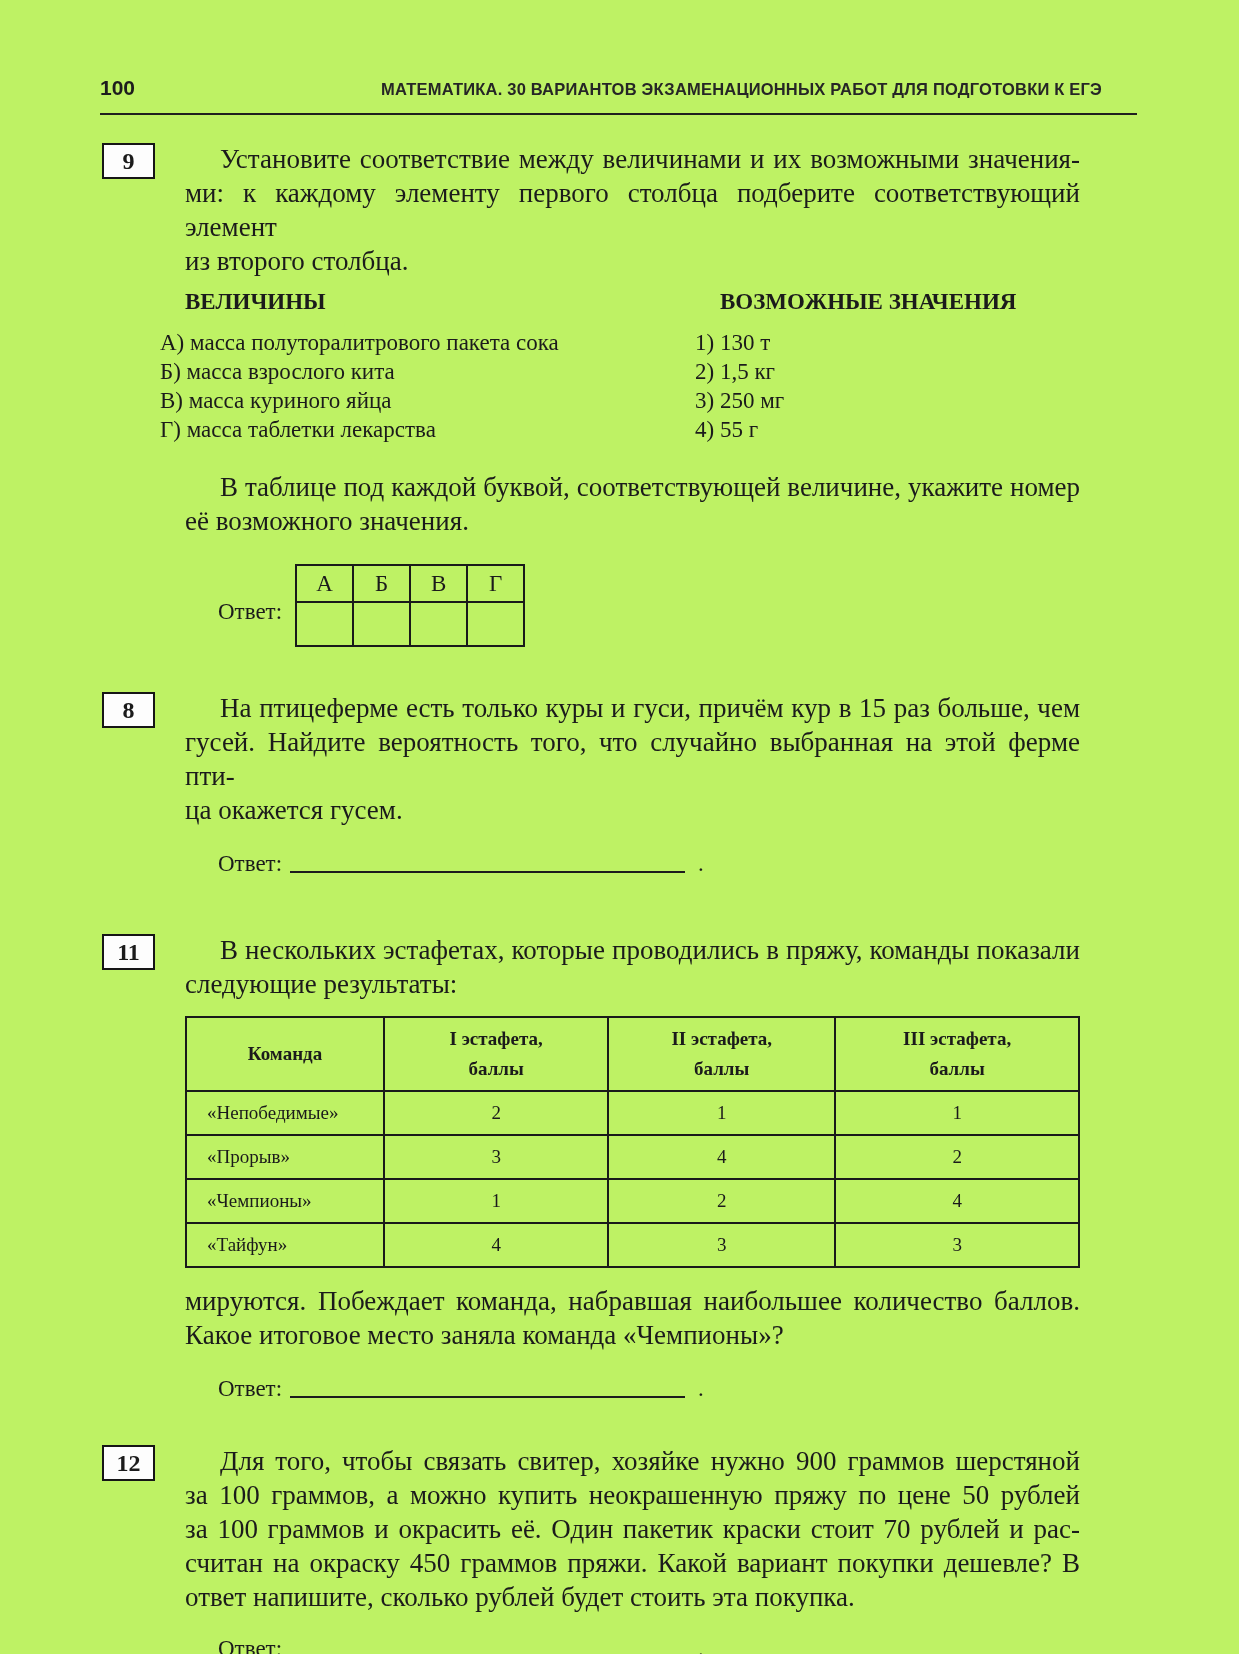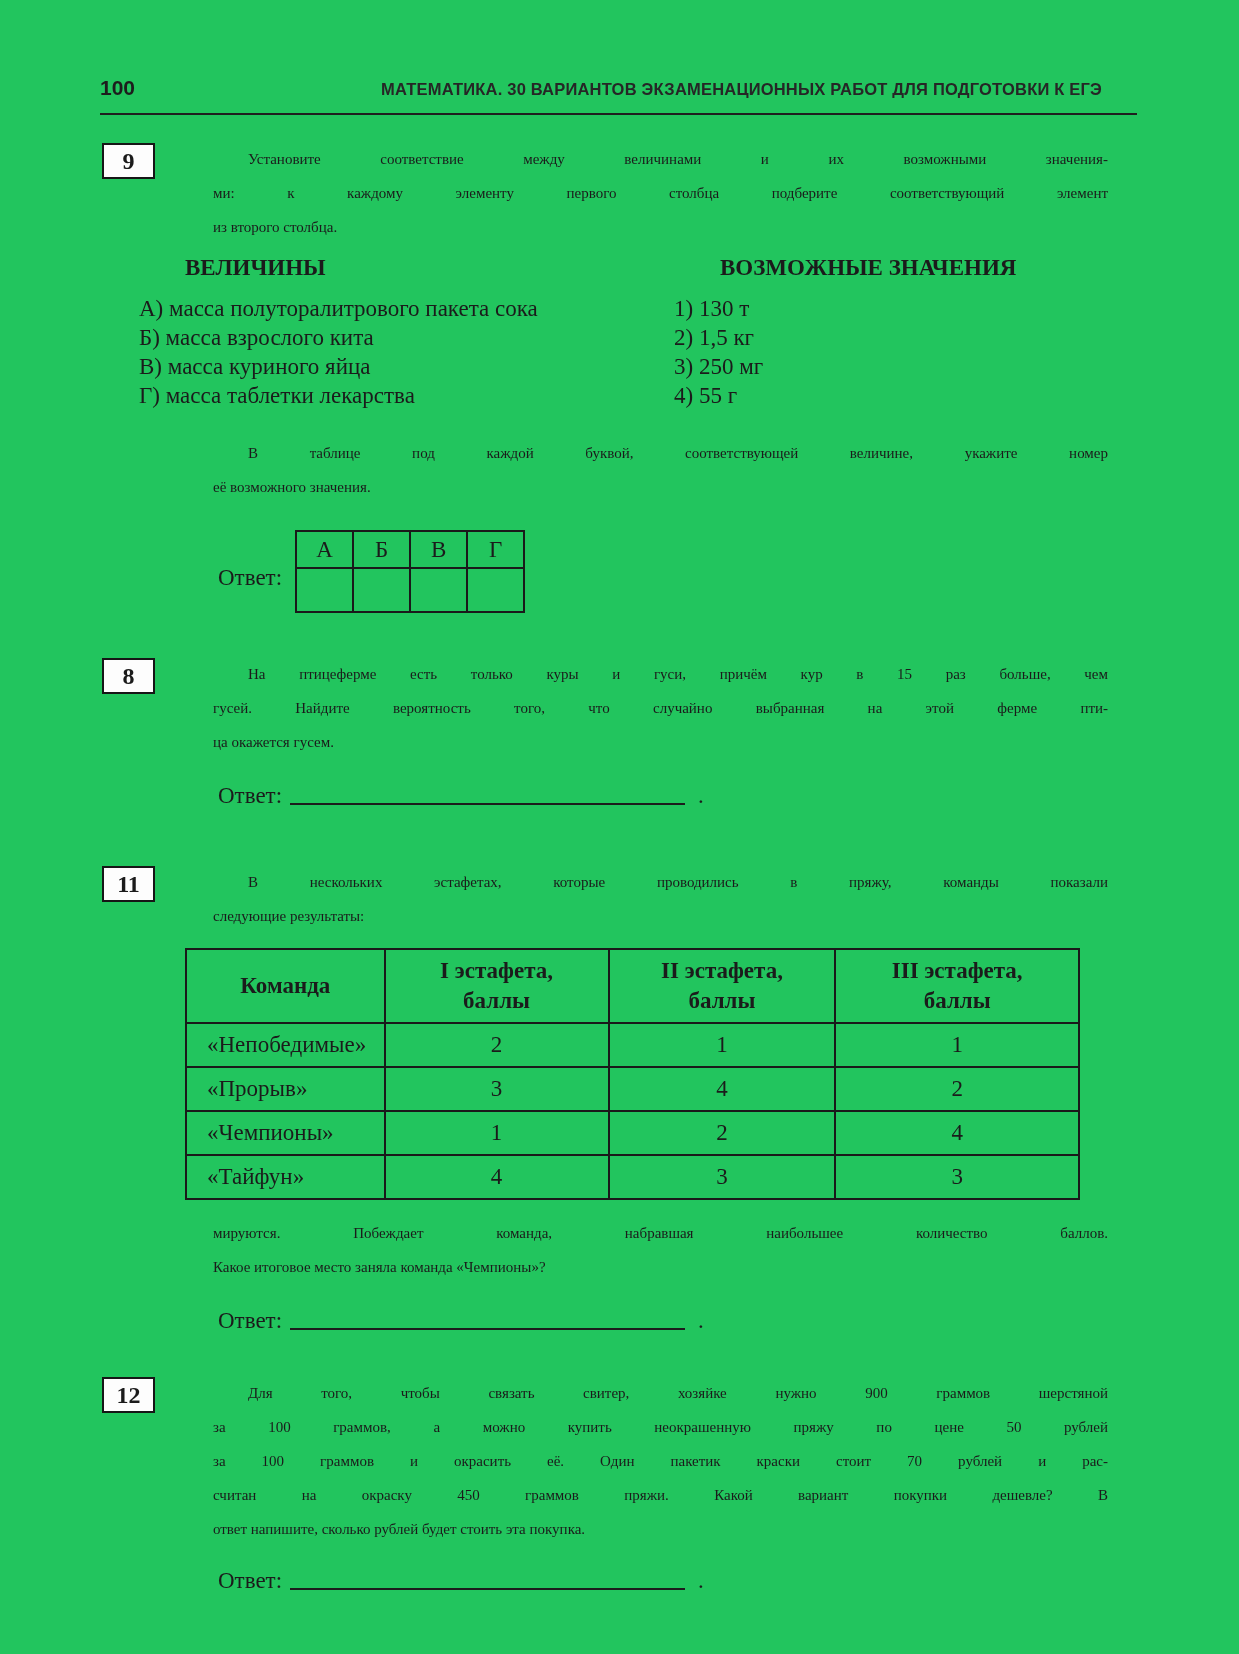--- a/index.html
+++ b/index.html
@@ -1,19 +1,19 @@
 <!DOCTYPE html>
 <html lang="ru"><head>
 <meta charset="utf-8">
 <style>
   html,body { margin:0; padding:0; background:#ffffff; }
   .page {
     position:relative;
     width:1239px; height:1654px;
-    background:#22c55e;
+    background:#bef264;
     font-family:"Liberation Serif", serif;
     color:#1b1b1b;
     overflow:hidden;
     box-sizing:border-box;
     padding-top:76px;
   }
   
   .running-head {
     display:flex; justify-content:space-between; align-items:baseline;
     margin:0 102px 0 100px;
@@ -36,29 +36,29 @@
   
   .problem { position:relative; margin-left:100px; width:1037px; }
   .numbox {
     position:absolute; left:2px; top:1px;
     width:49px; height:32px;
     border:2.5px solid #161616;
     display:flex; align-items:center; justify-content:center;
     font-weight:bold; font-size:24px;
     background:#fdfdfd;
   }
-  .ptext { margin-left:113px; width:895px; font-size:15px; line-height:34px; }
+  .ptext { margin-left:85px; width:895px; font-size:27px; line-height:34px; }
   .ln { text-align:justify; text-align-last:justify; }
   .ln.first { text-indent:35px; }
   .ln.last { text-align-last:auto; }
 
   
   .match-head { display:flex; margin-left:85px; margin-top:11px; font-weight:bold; font-size:23px; }
   .match-head .lcol { width:535px; }
-  .match-list { margin-left:39px; margin-top:13px; font-size:23px; }
+  .match-list { margin-left:60px; margin-top:13px; font-size:23px; }
   .match-row { display:flex; height:29px; line-height:29px; }
   .match-row .lcol { width:535px; }
 
   
   .ans9 { display:flex; align-items:flex-end; margin:26px 0 0 118px; }
   .ans9 .ans-label { font-size:23px; margin-right:13px; padding-bottom:22px; }
   .ans-table { border-collapse:collapse; border:2.5px solid #1a1a1a; }
   .ans-table td {
     width:55px; border:2px solid #1a1a1a;
     text-align:center; font-size:23px; padding:0;
@@ -69,21 +69,21 @@
   
   .ans-line { display:flex; align-items:flex-end; margin-left:118px; font-size:23px; }
   .ans-line .blank {
     width:395px; border-bottom:2px solid #1c1c1c;
     margin:0 13px 4px 8px; height:10px;
   }
 
   
   .res-table {
     border-collapse:collapse; margin:15px 0 0 85px;
-    width:895px; font-size:23px;
+    width:895px; font-size:19px;
     border:2.5px solid #1a1a1a;
   }
   .res-table th, .res-table td { border:2px solid #1a1a1a; padding:0; }
   .res-table th { font-weight:bold; height:72px; vertical-align:middle; text-align:center; line-height:30px; }
   .res-table td { height:42px; }
   .res-table td.team { text-align:left; padding-left:20px; }
   .res-table td.score { text-align:center; }
   .col-team { width:197px; } .col-r1 { width:225px; } .col-r2 { width:228px; } .col-r3 { width:245px; }
 
   .mt-note { margin-top:26px; }

